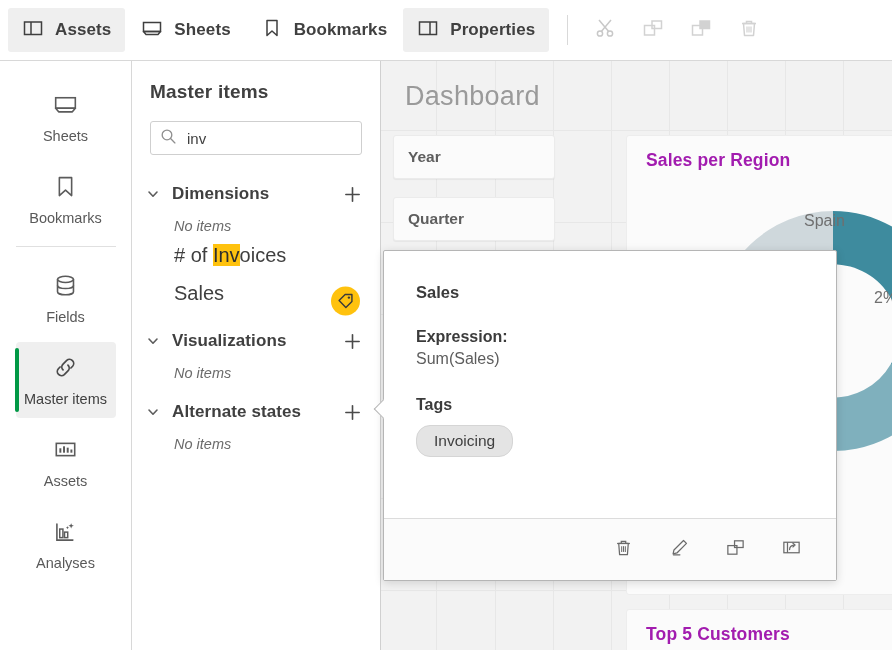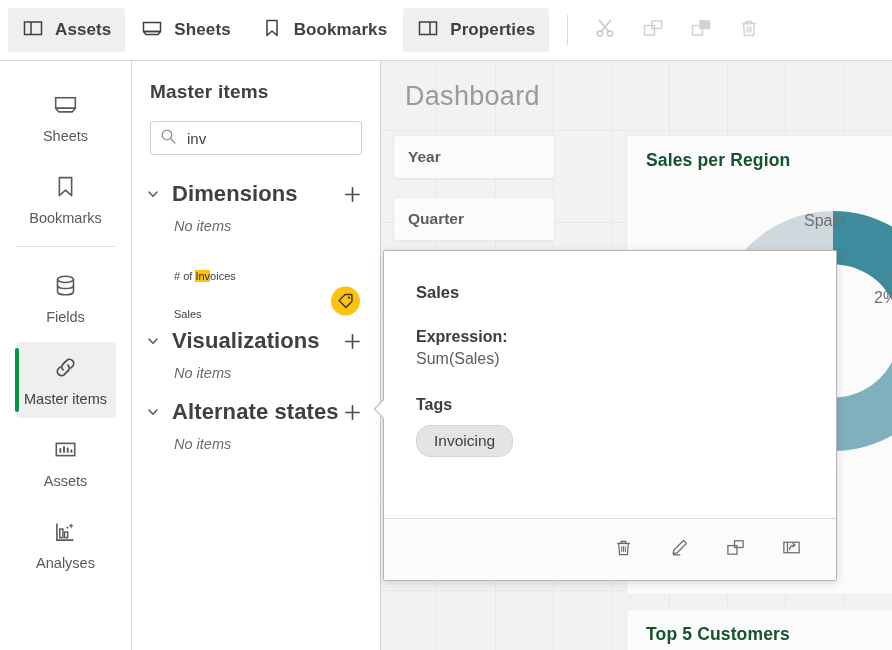--- a/index.html
+++ b/index.html
@@ -68,38 +68,38 @@
   }
   .search-clear { cursor: pointer; display: flex; padding: 2px; }
 
   .panel-body { margin-top: 18px; }
   .sect-head {
     display: flex; align-items: center; height: 42px; padding: 0 16px 0 12px;
     cursor: pointer;
   }
   .chev { width: 18px; display: flex; justify-content: center; color: #6a6a6a; }
   .sect-title {
-    font-size: 22px; font-weight: 600; color: #404040; margin-left: 10px; letter-spacing: .1px;
+    font-size: 17px; font-weight: 600; color: #404040; margin-left: 10px; letter-spacing: .1px;
   }
   .count-badge {
     margin-left: 9px; width: 21px; height: 21px; border-radius: 50%;
     background: #ffc20e; color: #2e2e2e; font-size: 12.5px; font-weight: 700;
     display: flex; align-items: center; justify-content: center;
   }
   .sect-add {
     margin-left: auto; width: 24px; height: 24px; display: flex;
     align-items: center; justify-content: center; cursor: pointer; color: #4a4a4a;
   }
   .no-items {
     font-size: 14.5px; font-style: italic; color: #6b6b6b; padding: 3px 0 10px 42px;
   }
   .mi-row {
-    position: relative; display: flex; align-items: flex-end;
+    position: relative; display: flex; align-items: flex-start;
     height: 38px; padding: 0 14px 0 42px; cursor: pointer;
-    font-size: 11px; color: #3f3f3f;
+    font-size: 20px; color: #3f3f3f;
   }
   .mi-row.selected { background: #ffffff; }
   .mi-label { white-space: nowrap; overflow: hidden; text-overflow: ellipsis; }
   .hl { background: #ffc20e; color: #2e2e2e; }
   .tag-badge {
     position: absolute; right: 20px; top: 50%; transform: translateY(-50%);
     width: 29px; height: 29px; border-radius: 50%; background: #ffc20e;
     display: flex; align-items: center; justify-content: center;
   }
 
@@ -122,21 +122,21 @@
   .filter-label {
     position: absolute; left: 14px; top: 12px;
     font-size: 15.5px; font-weight: 600; color: #5e5e5e;
   }
   .viz-card {
     position: absolute; background: #fbfbfb; border: 1px solid #ededed;
     border-radius: 3px; overflow: hidden;
   }
   .viz-title {
     position: absolute; left: 19px; top: 14px;
-    font-size: 17.5px; font-weight: 600; color: #14532d; letter-spacing: .15px;
+    font-size: 17.5px; font-weight: 600; color: #a21caf; letter-spacing: .15px;
     white-space: nowrap;
   }
   .donut-label {
     position: absolute; font-size: 16px; color: #6f6f6f; white-space: nowrap;
   }
   .pct-label {
     position: absolute; font-size: 16px; color: #6f6f6f; white-space: nowrap;
   }
 
   

